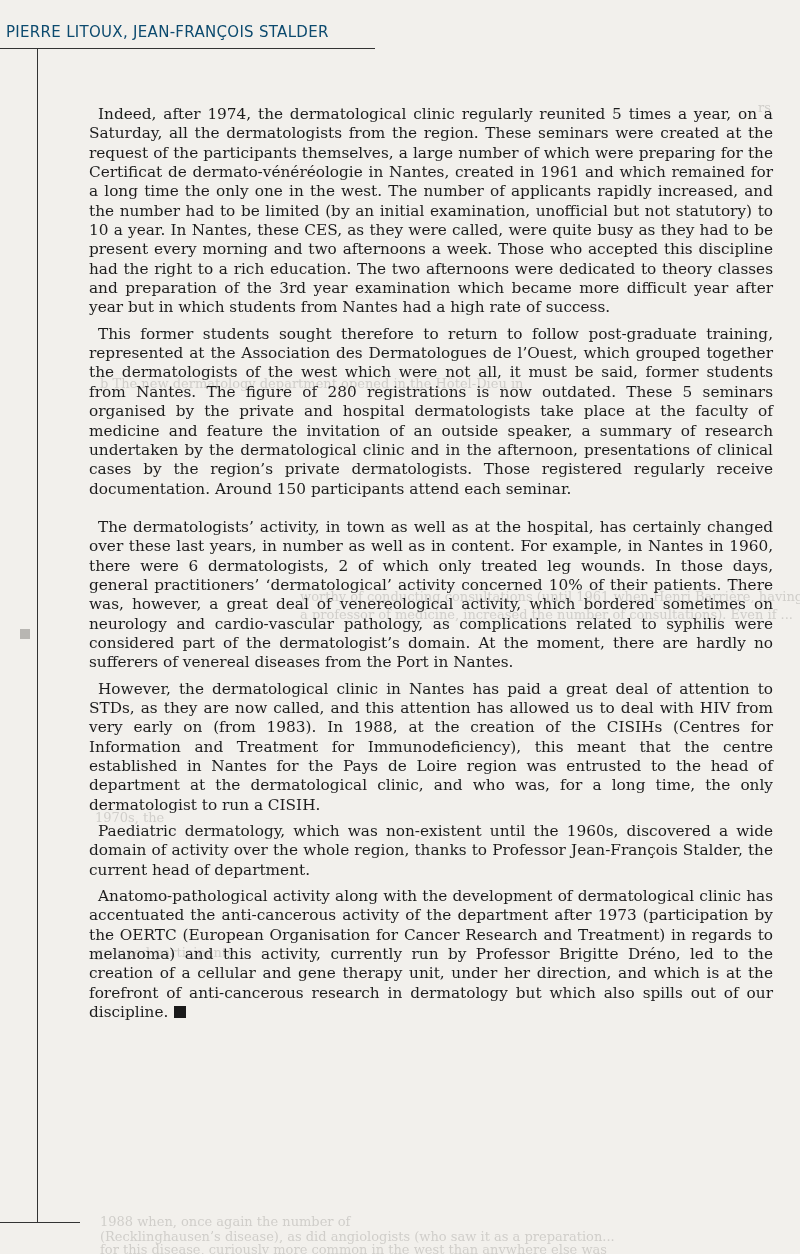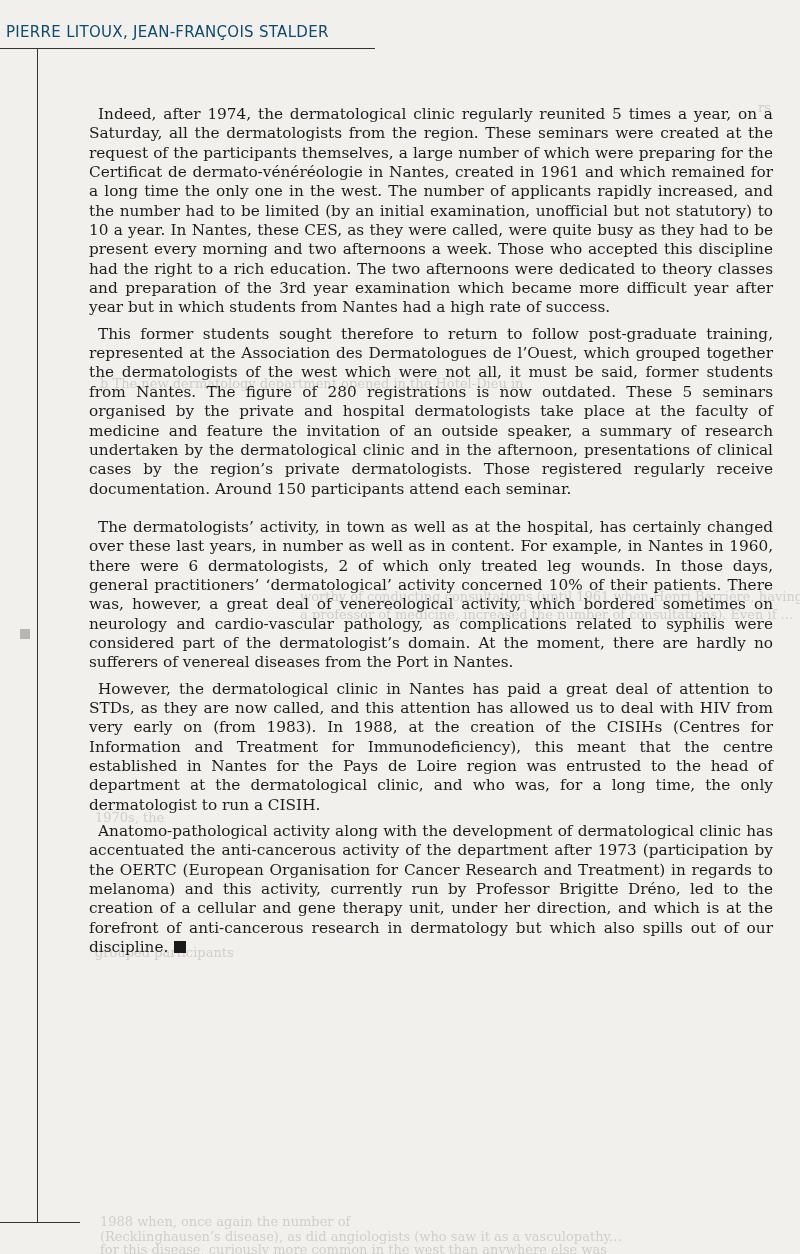--- a/index.html
+++ b/index.html
@@ -108,22 +108,23 @@
 <div class="foot-rule"></div>
 <div class="side-mark"></div>
 
 <div class="bleed" style="left:758px; top:100px;text-align:center;">rs</div>
 <div class="bleed" style="left:100px; top:376px;">b The new dermatology department opened in the Hôtel-Dieu in</div>
 <div class="bleed" style="left:300px; top:589px;">worthy of conducting consultations (until 1961 when Henri Barrière, having</div>
 <div class="bleed" style="left:300px; top:607px;">a professor of medicine, increased the number of consultations). Even if ...</div>
 <div class="bleed" style="left:95px; top:810px;">1970s, the</div>
 <div class="bleed" style="left:95px; top:945px;">grouped participants</div>
 <div class="bleed" style="left:100px; top:1214px;">1988 when, once again the number of</div>
-<div class="bleed" style="left:100px; top:1229px;">(Recklinghausen’s disease), as did angiologists (who saw it as a vasculopathy...</div>
+<div class="bleed" style="left:100px; top:1229px;">(Recklinghausen’s disease), as did angiologists (who saw it as a preparation...</div>
 <div class="bleed" style="left:100px; top:1242px;">for this disease, curiously more common in the west than anywhere else was</div>
 
 <div class="text-block">
   <p>Indeed, after 1974, the dermatological clinic regularly reunited 5 times a year, on a Saturday, all the dermatologists from the region. These seminars were created at the request of the participants themselves, a large number of which were preparing for the Certificat de dermato-vénéréologie in Nantes, created in 1961 and which remained for a long time the only one in the west. The number of applicants rapidly increased, and the number had to be limited (by an initial examination, unofficial but not statutory) to 10 a year. In Nantes, these CES, as they were called, were quite busy as they had to be present every morning and two afternoons a week. Those who accepted this discipline had the right to a rich education. The two afternoons were dedicated to theory classes and preparation of the 3rd year examination which became more difficult year after year but in which students from Nantes had a high rate of success.</p>
   <p>This former students sought therefore to return to follow post-graduate training, represented at the Association des Dermatologues de l’Ouest, which grouped together the dermatologists of the west which were not all, it must be said, former students from Nantes. The figure of 280 registrations is now outdated. These 5 seminars organised by the private and hospital dermatologists take place at the faculty of medicine and feature the invitation of an outside speaker, a summary of research undertaken by the dermatological clinic and in the afternoon, presentations of clinical cases by the region’s private dermatologists. Those registered regularly receive documentation. Around 150 participants attend each seminar.</p>
   <p class="gap">The dermatologists’ activity, in town as well as at the hospital, has certainly changed over these last years, in number as well as in content. For example, in Nantes in 1960, there were 6 dermatologists, 2 of which only treated leg wounds. In those days, general practitioners’ ‘dermatological’ activity concerned 10% of their patients. There was, however, a great deal of venereological activity, which bordered sometimes on neurology and cardio-vascular pathology, as complications related to syphilis were considered part of the dermatologist’s domain. At the moment, there are hardly no sufferers of venereal diseases from the Port in Nantes.</p>
   <p>However, the dermatological clinic in Nantes has paid a great deal of attention to STDs, as they are now called, and this attention has allowed us to deal with HIV from very early on (from 1983). In 1988, at the creation of the CISIHs (Centres for Information and Treatment for Immunodeficiency), this meant that the centre established in Nantes for the Pays de Loire region was entrusted to the head of department at the dermatological clinic, and who was, for a long time, the only dermatologist to run a CISIH.</p>
+  <p>Paediatric dermatology, which was non-existent until the 1960s, discovered a wide domain of activity over the whole region, thanks to Professor Jean-François Stalder, the current head of department.</p>
   <p><span>Anatomo-pathological activity along with the development of dermatological clinic has accentuated the anti-cancerous activity of the department after 1973 (participation by the OERTC (European Organisation for Cancer Research and Treatment) in regards to melanoma) and this activity, currently run by Professor Brigitte Dréno, led to the creation of a cellular and gene therapy unit, under her direction, and which is at the forefront of anti-cancerous research in dermatology but which also spills out of our discipline.</span><span class="end-square"></span></p>
 </div>
 
 </body></html>

